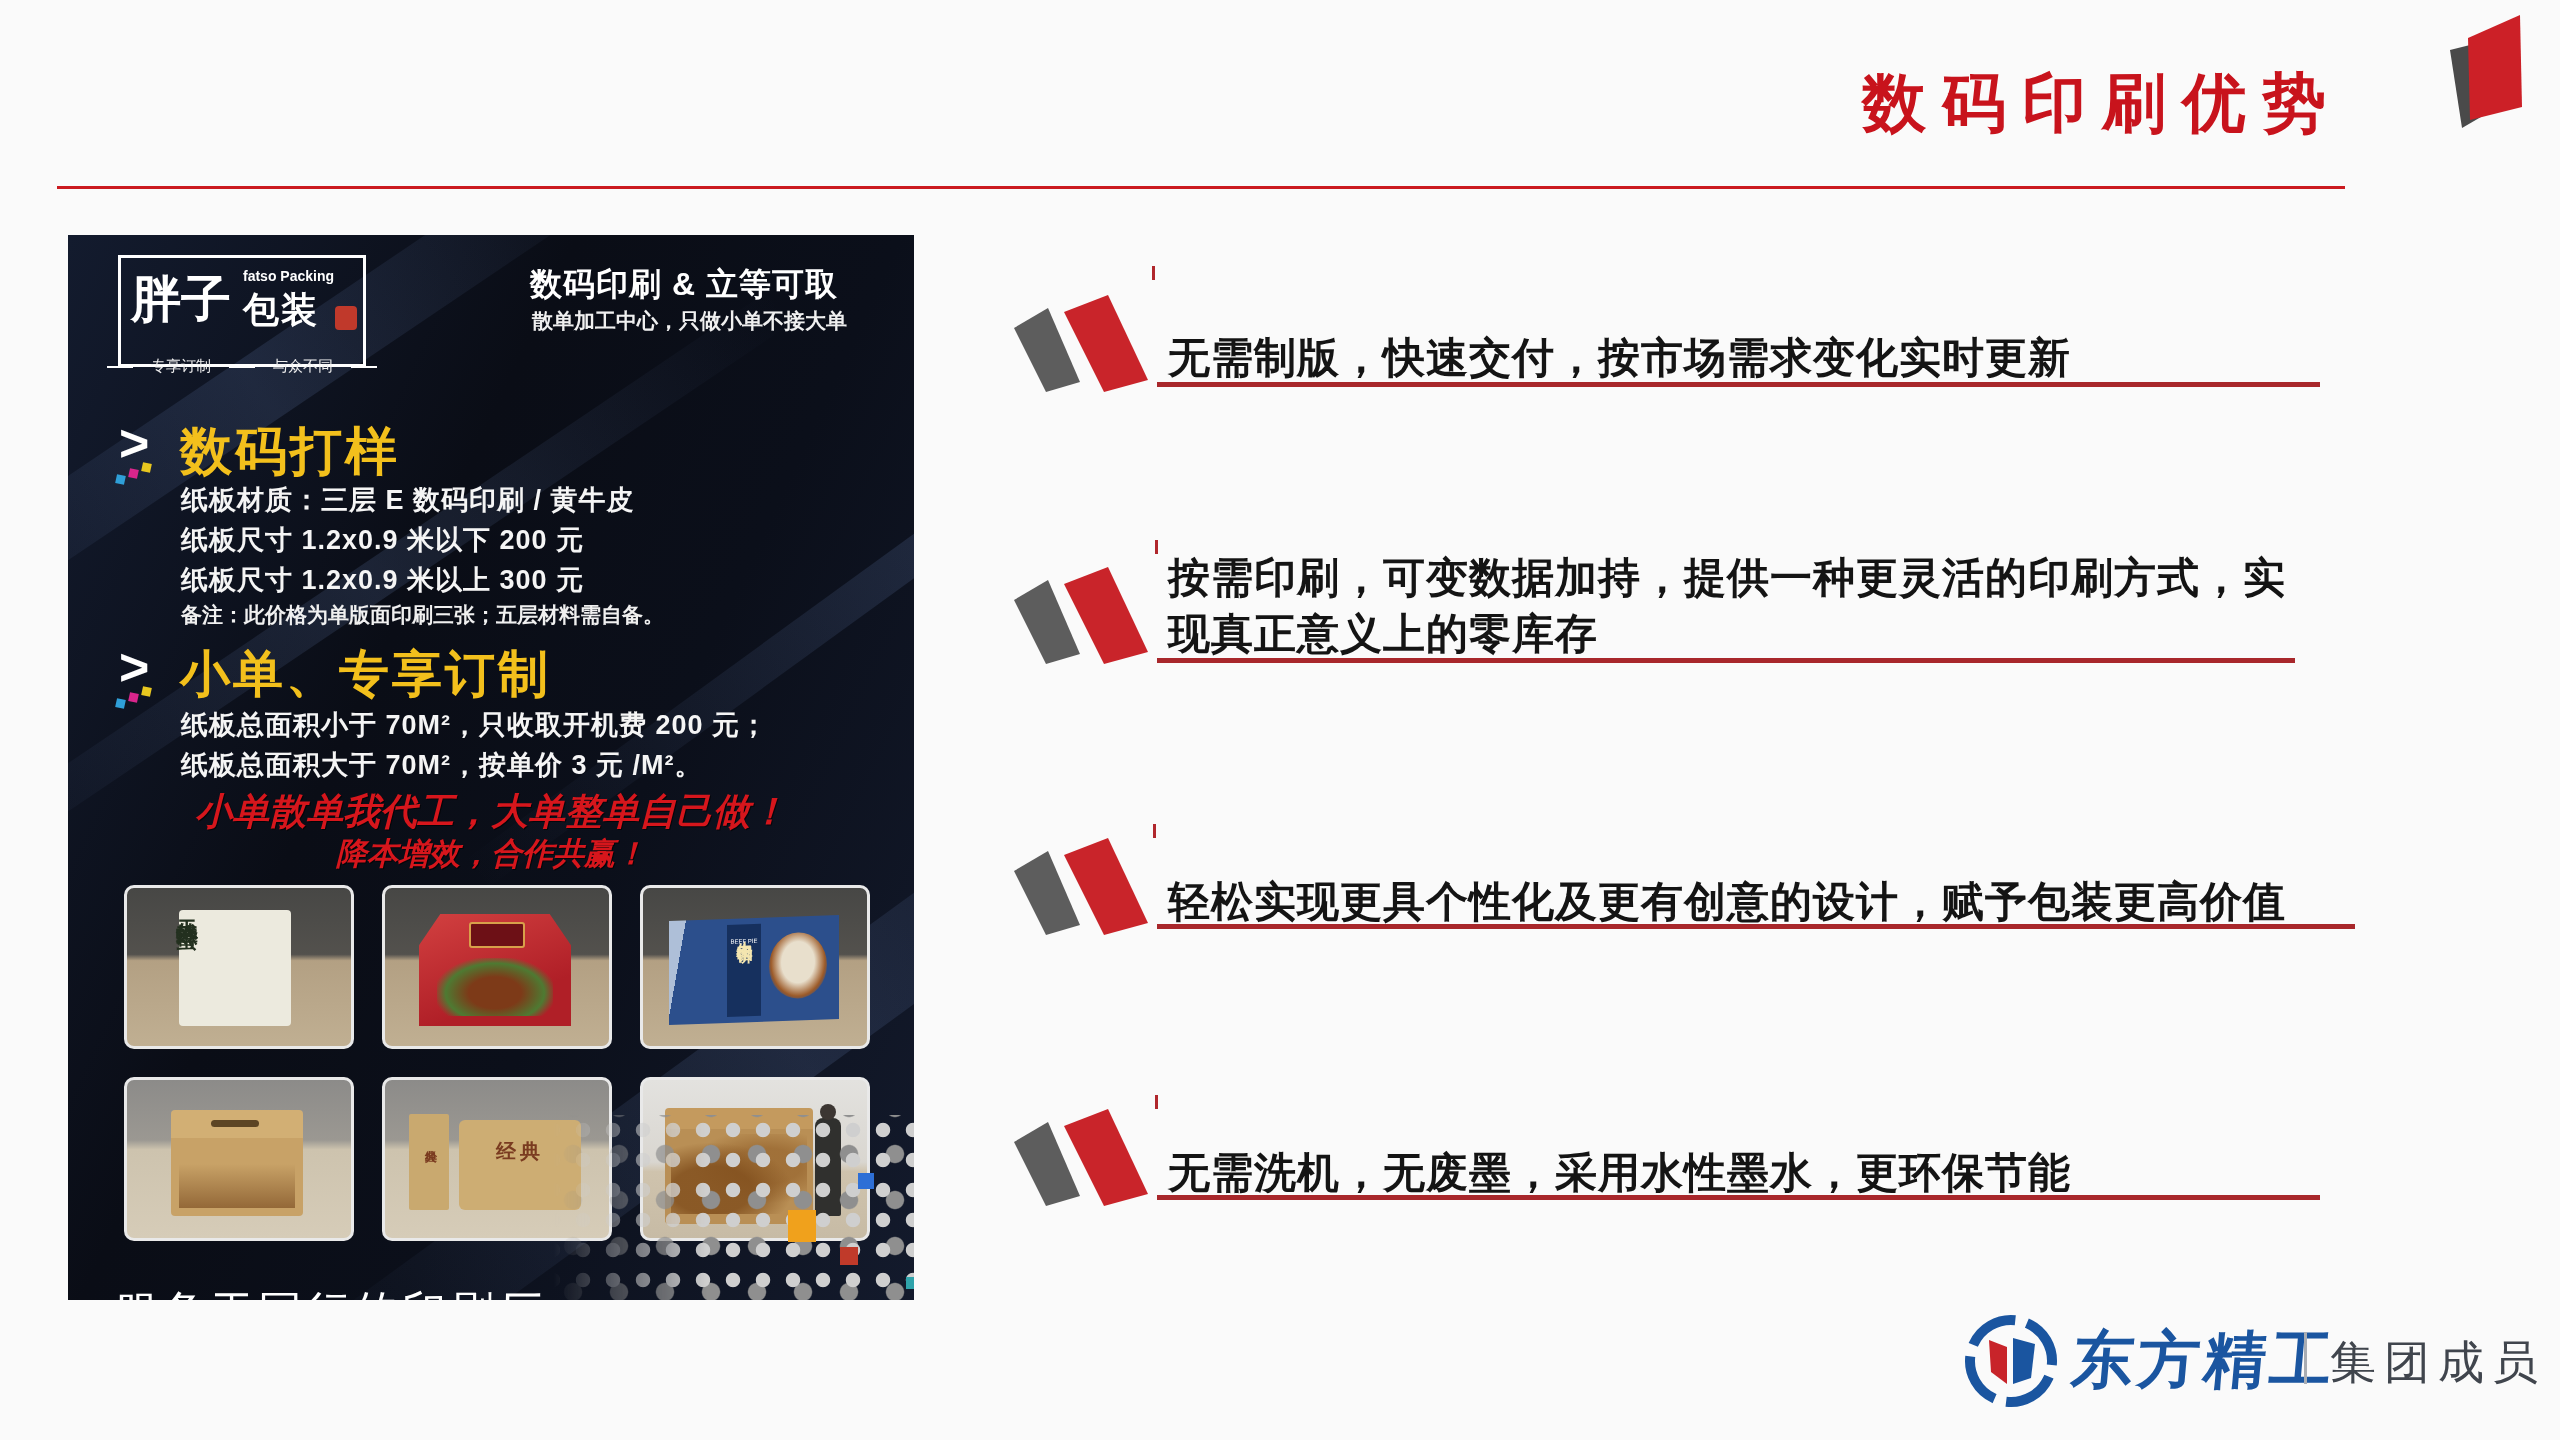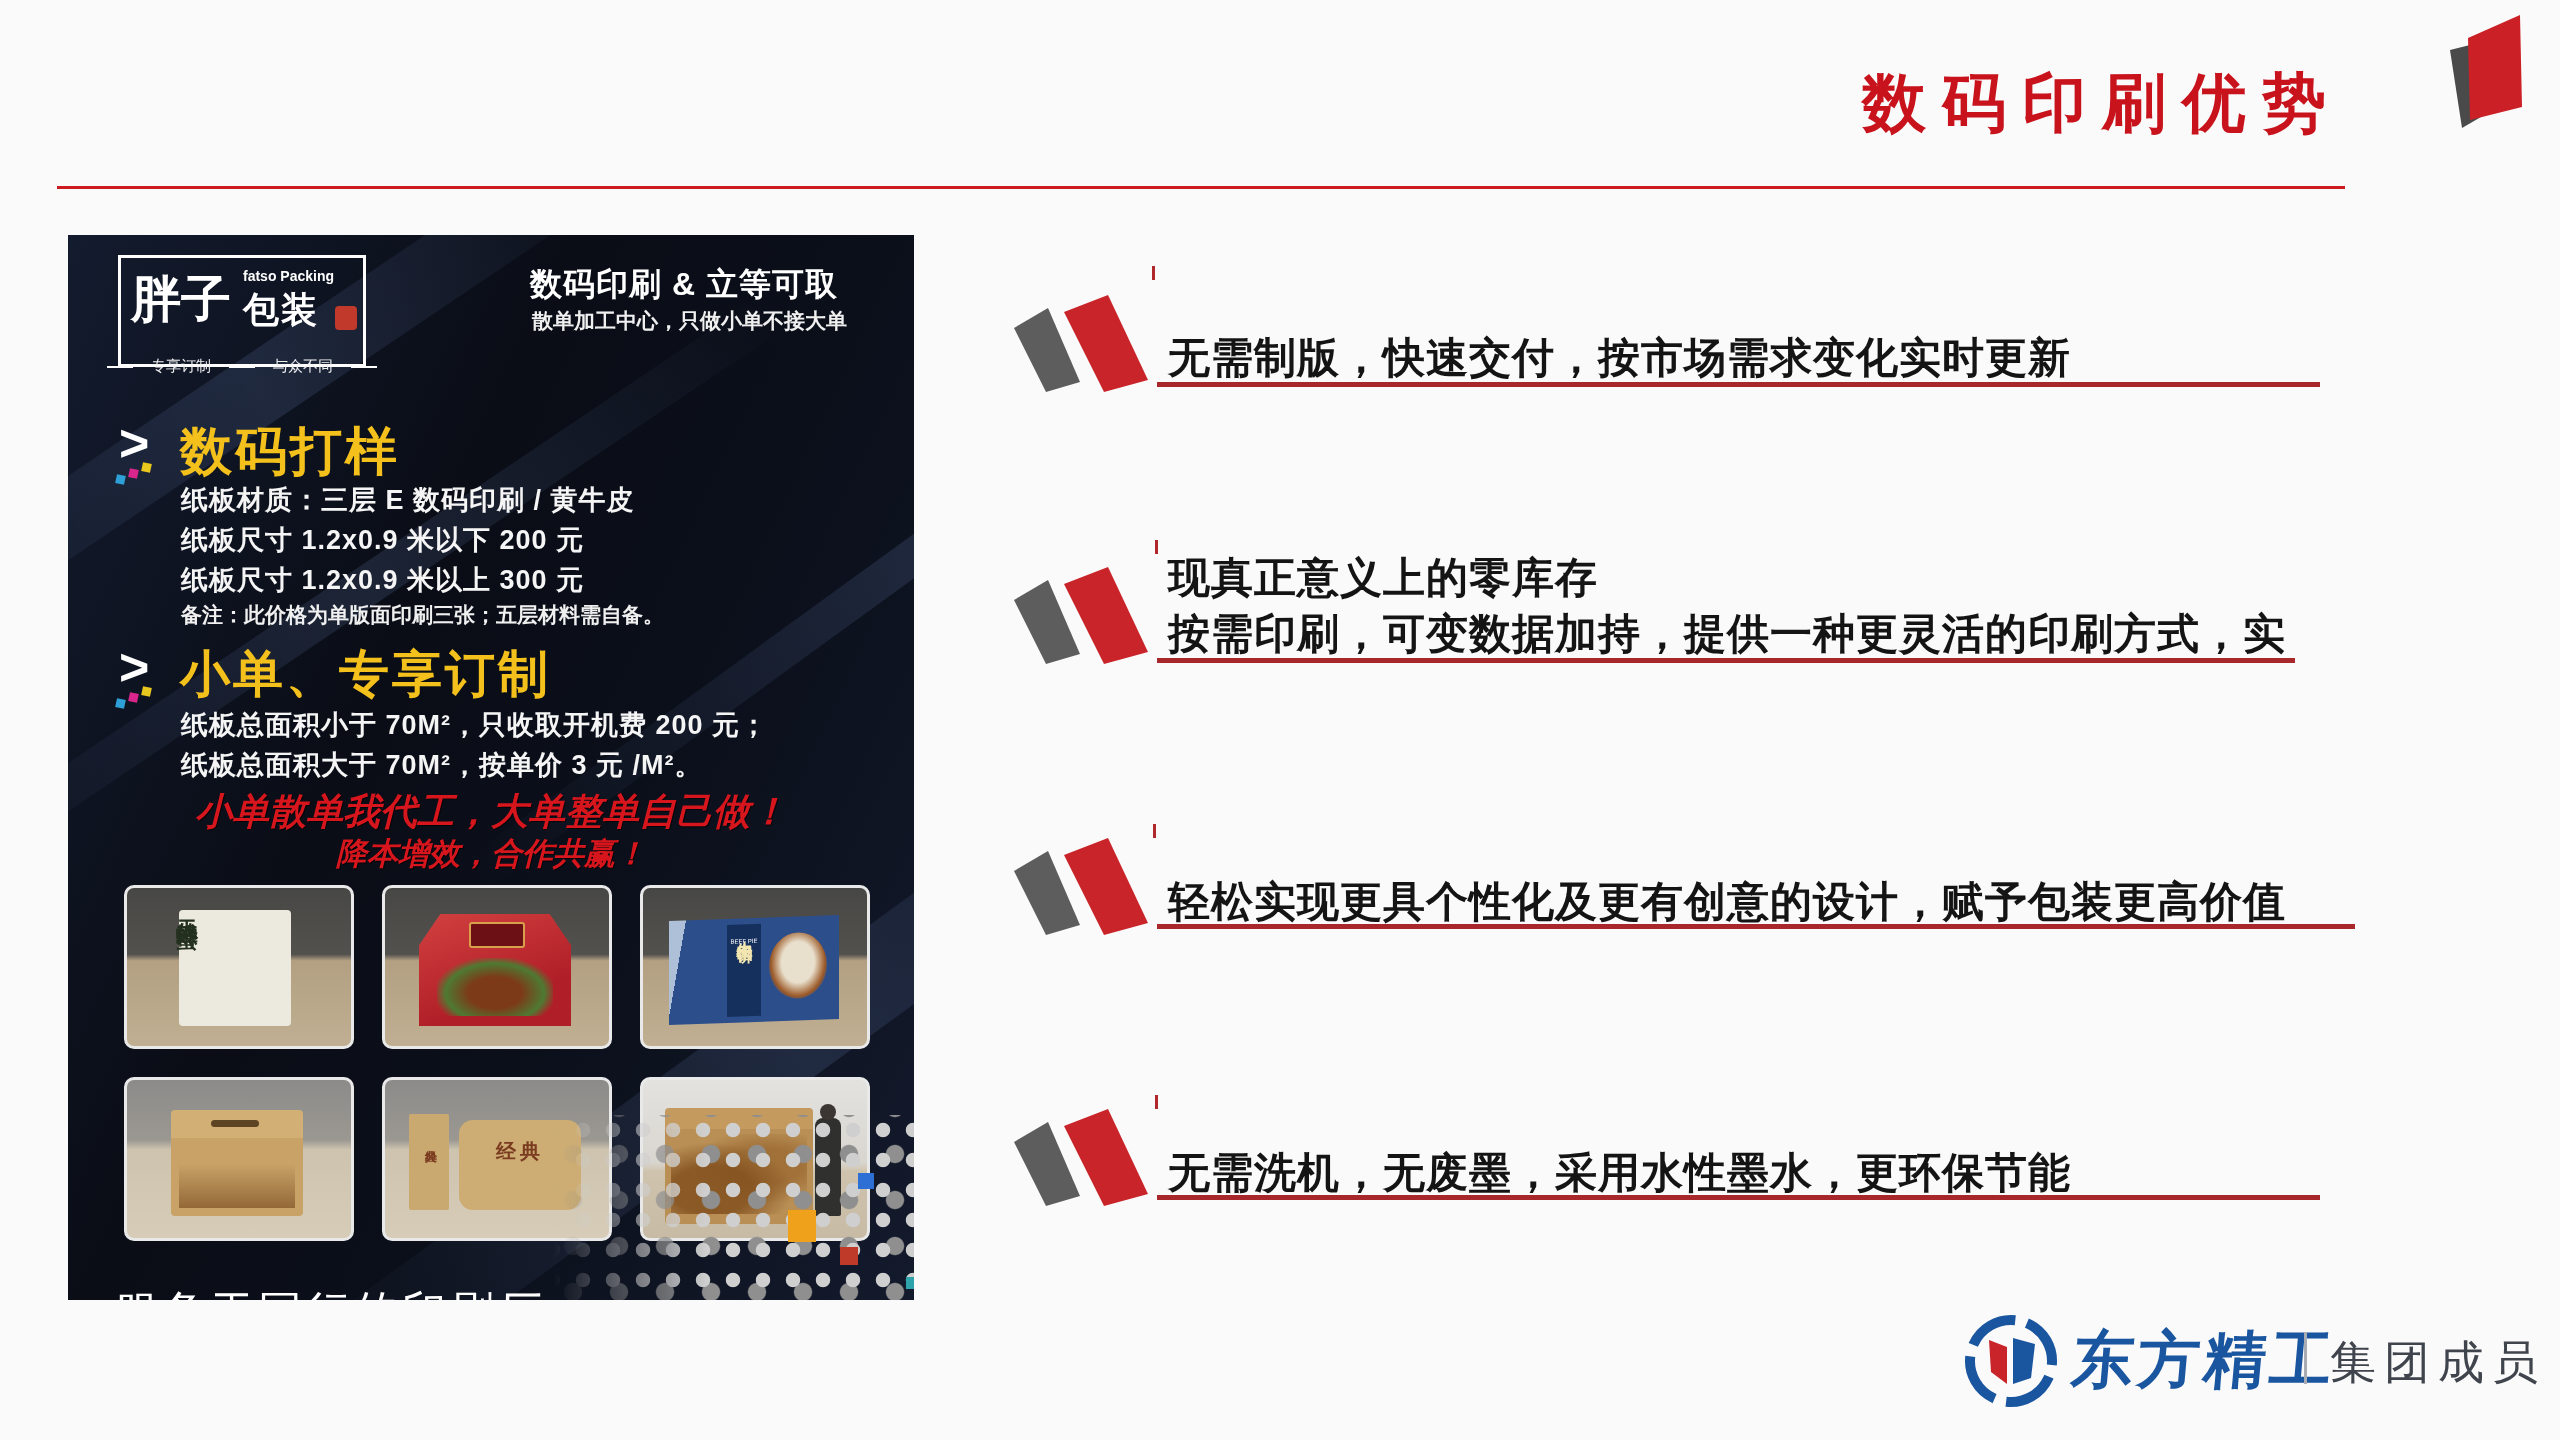--- a/index.html
+++ b/index.html
@@ -71,21 +71,21 @@
   .blue-box{position:absolute;left:26px;top:30px;width:170px;height:104px;background:linear-gradient(100deg,#aebfd8 0 9%,#2c4f8c 9% 100%);
     transform:skewY(-2deg);}
   .blue-strip{position:absolute;left:58px;top:6px;width:34px;height:92px;background:#16305e;display:flex;flex-direction:column;align-items:center;}
   .blue-strip .cnv{writing-mode:vertical-rl;font-size:16px;font-weight:900;color:#f4e6b0;letter-spacing:2px;margin-top:4px;}
   .blue-strip .env{font-size:6px;color:#fff;margin-top:2px;}
   .blue-art{position:absolute;left:100px;top:16px;width:58px;height:66px;background:radial-gradient(ellipse at 50% 45%,#e8dfcc 0 40%,#9c5a28 66%,transparent 78%);border-radius:50%;}
   .kraft-box{position:absolute;left:44px;top:30px;width:132px;height:106px;background:linear-gradient(180deg,#d2af74 0 26%,#c8a267 26% 100%);border-radius:4px;}
   .kraft-box .slit{position:absolute;left:40px;top:10px;width:48px;height:7px;background:#5d4524;border-radius:4px;}
   .kraft-box .art{position:absolute;left:8px;bottom:8px;width:116px;height:44px;background:linear-gradient(180deg,rgba(140,95,45,.0),rgba(130,85,40,.75));}
   .classic-sm{position:absolute;left:24px;top:34px;width:40px;height:96px;background:#c9a96f;border-radius:2px;}
-  .classic-lg{position:absolute;left:74px;top:40px;width:122px;height:90px;background:#cdad73;border-radius:14px;}
+  .classic-lg{position:absolute;left:74px;top:40px;width:122px;height:90px;background:#cdad73;border-radius:6px;}
   .classic-txt{font-family:"DejaVu Serif",serif;font-weight:900;color:#7a3b20;display:block;text-align:center;}
   .classic-lg .classic-txt{font-size:20px;margin-top:18px;letter-spacing:4px;}
   .classic-sm .classic-txt{font-size:12px;margin-top:26px;writing-mode:vertical-rl;margin-left:13px;}
   .big-kraft{position:absolute;left:22px;top:28px;width:148px;height:116px;background:linear-gradient(180deg,#c49a5e 0 18%,#b98f55 18% 100%);border-radius:4px;}
   .big-kraft .art{position:absolute;left:6px;top:26px;width:136px;height:80px;background:
     radial-gradient(ellipse at 30% 70%,rgba(130,80,30,.85) 0 30%,transparent 60%),
     radial-gradient(ellipse at 70% 40%,rgba(150,100,45,.7) 0 26%,transparent 55%);}
   .man{position:absolute;right:26px;top:38px;width:26px;height:98px;background:#30302e;border-radius:8px 8px 2px 2px;}
   .man::before{content:"";position:absolute;left:5px;top:-14px;width:16px;height:16px;border-radius:50%;background:#3c3632;}
   .poster-footer{position:absolute;left:46px;top:1048px;font-size:44px;font-weight:400;color:#fff;letter-spacing:4px;}
@@ -229,22 +229,22 @@
   </svg>
   <div class="bullet-text" style="top:330px">无需制版，快速交付，按市场需求变化实时更新</div>
   <div class="bullet-rule" style="top:382px;width:1163px"></div>
 
   <span class="bullet-tick" style="left:1155px;top:540px"></span>
   <svg class="bullet-marker" style="left:1008px;top:562px" viewBox="0 0 150 102" width="150" height="102">
     <polygon points="6,38 40,18 72,92 38,102" fill="#5d5d5d"></polygon>
     <polygon points="56,22 100,5 140,90 96,102" fill="#c9242a"></polygon>
   </svg>
   <div class="bullet-text" style="top:550px">
+    <div>按需印刷，可变数据加持，提供一种更灵活的印刷方式，实</div>
     <div>现真正意义上的零库存</div>
-    <div>按需印刷，可变数据加持，提供一种更灵活的印刷方式，实</div>
   </div>
   <div class="bullet-rule" style="top:658px;width:1138px"></div>
 
   <span class="bullet-tick" style="left:1153px;top:824px"></span>
   <svg class="bullet-marker" style="left:1008px;top:833px" viewBox="0 0 150 102" width="150" height="102">
     <polygon points="6,38 40,18 72,92 38,102" fill="#5d5d5d"></polygon>
     <polygon points="56,22 100,5 140,90 96,102" fill="#c9242a"></polygon>
   </svg>
   <div class="bullet-text" style="top:874px">轻松实现更具个性化及更有创意的设计，赋予包装更高价值</div>
   <div class="bullet-rule" style="top:924px;width:1198px"></div>

